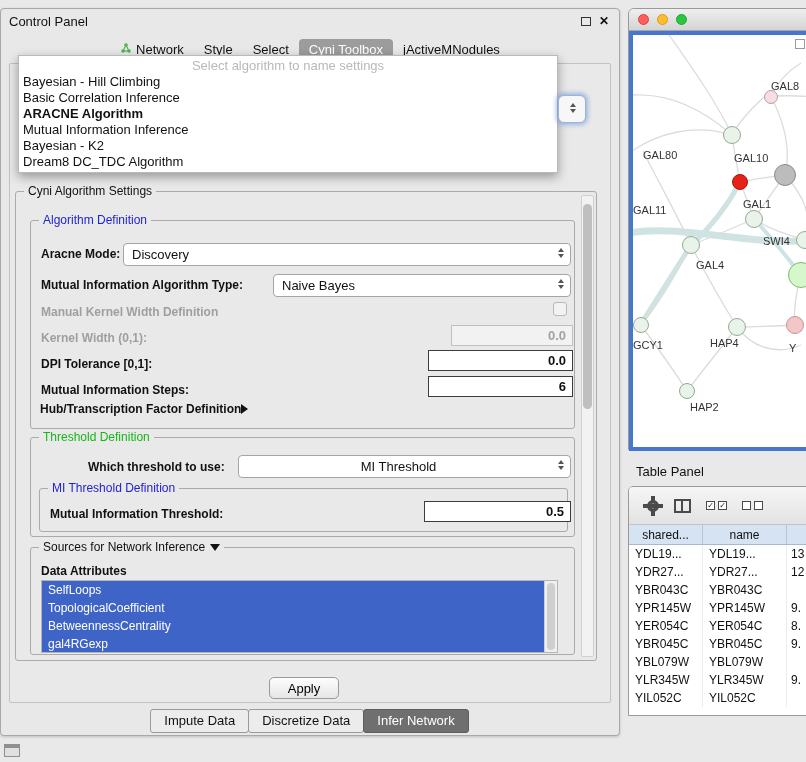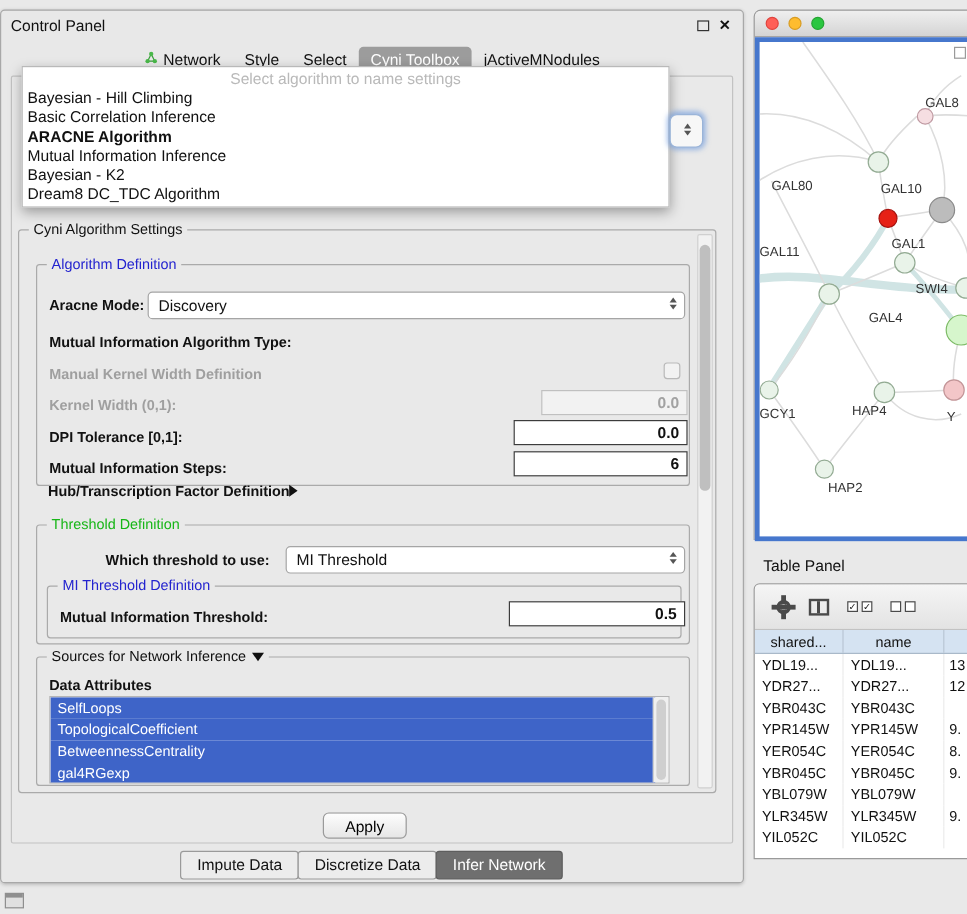--- a/index.html
+++ b/index.html
@@ -190,33 +190,40 @@
       <div class="cp-tab">
           <span>jActiveMNodules</span>
         </div>
     </div>
 
     <div class="content-panel"></div>
 
     <div class="group settings-group">
       <span class="group-label">Cyni Algorithm Settings</span>
 
-      <div class="group" style="left:14px; top:28px; width:545px; height:185px;">
+      <div class="group" style="left:14px; top:28px; width:545px; height:209px;">
         <span class="group-label blue">Algorithm Definition</span>
 
         <span class="form-label" style="left:10px; top:26px;">Aracne Mode:</span>
         <div class="combo" style="left:92px; top:22px; width:448px;">
           <span>Discovery</span>
           <span class="combo-arrows">
               <i class="up"></i>
               <i class="down"></i>
             </span>
         </div>
 
         <span class="form-label" style="left:10px; top:57px;">Mutual Information Algorithm Type:</span>
+        <div class="combo" style="left:242px; top:53px; width:298px;">
+          <span>Naive Bayes</span>
+          <span class="combo-arrows">
+              <i class="up"></i>
+              <i class="down"></i>
+            </span>
+        </div>
 
         <span class="form-label disabled" style="left:10px; top:84px;">Manual Kernel Width Definition</span>
         <div class="checkbox" style="left:522px; top:81px;"></div>
 
         <span class="form-label disabled" style="left:10px; top:110px;">Kernel Width (0,1):</span>
         <div class="field disabled" style="left:420px; top:104px; width:122px;">
           <span>0.0</span>
         </div>
 
         <span class="form-label" style="left:10px; top:136px;">DPI Tolerance [0,1]:</span>
@@ -232,21 +239,21 @@
 
       <div class="hub-row">
         <span class="form-label" style="position:static;">Hub/Transcription Factor Definition</span>
         <span class="tri-right"></span>
       </div>
 
       <div class="group" style="left:14px; top:245px; width:545px; height:100px;">
         <span class="group-label green">Threshold Definition</span>
 
         <span class="form-label" style="left:57px; top:22px;">Which threshold to use:</span>
-        <div class="combo" style="left:207px; top:17px; width:333px;">
+        <div class="combo" style="left:207px; top:17px; width:333px;justify-content:center;">
           <span>MI Threshold</span>
           <span class="combo-arrows">
               <i class="up"></i>
               <i class="down"></i>
             </span>
         </div>
 
         <div class="group" style="left:8px; top:50px; width:529px; height:44px;">
           <span class="group-label blue" style="background:#e9e9e9;">MI Threshold Definition</span>
           <span class="form-label" style="left:10px; top:18px;">Mutual Information Threshold:</span>
@@ -354,21 +361,21 @@
       <div class="node pink" style="left:153px; top:281px; width:18px; height:18px;"></div>
       <div class="node" style="left:46px; top:348px; width:16px; height:16px;"></div>
       <div class="node" style="left:0px; top:282px; width:16px; height:16px;"></div>
 
       <span class="net-label" style="left:138px; top:45px;">GAL8</span>
       <span class="net-label" style="left:10px; top:114px;">GAL80</span>
       <span class="net-label" style="left:101px; top:117px;">GAL10</span>
       <span class="net-label" style="left:0px; top:169px;">GAL11</span>
       <span class="net-label" style="left:110px; top:163px;">GAL1</span>
       <span class="net-label" style="left:130px; top:200px;">SWI4</span>
-      <span class="net-label" style="left:63px; top:224px;margin-left:28px;">GAL4</span>
+      <span class="net-label" style="left:63px; top:224px;">GAL4</span>
       <span class="net-label" style="left:0px; top:304px;">GCY1</span>
       <span class="net-label" style="left:77px; top:302px;">HAP4</span>
       <span class="net-label" style="left:156px; top:307px;">Y</span>
       <span class="net-label" style="left:57px; top:366px;">HAP2</span>
 
       <div class="overview-toggle"></div>
     </div>
   </div>
 
   <div class="table-title">Table Panel</div>

